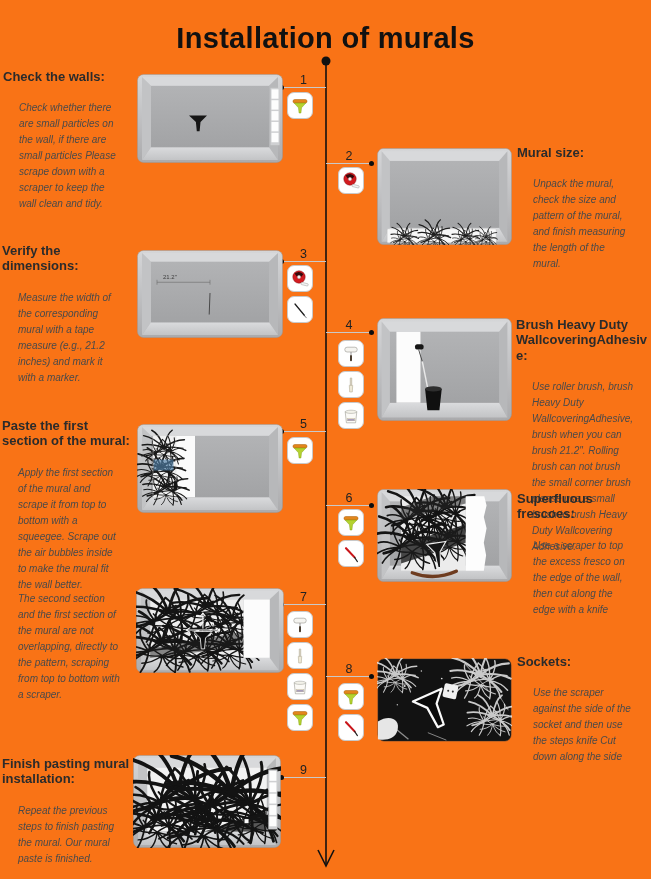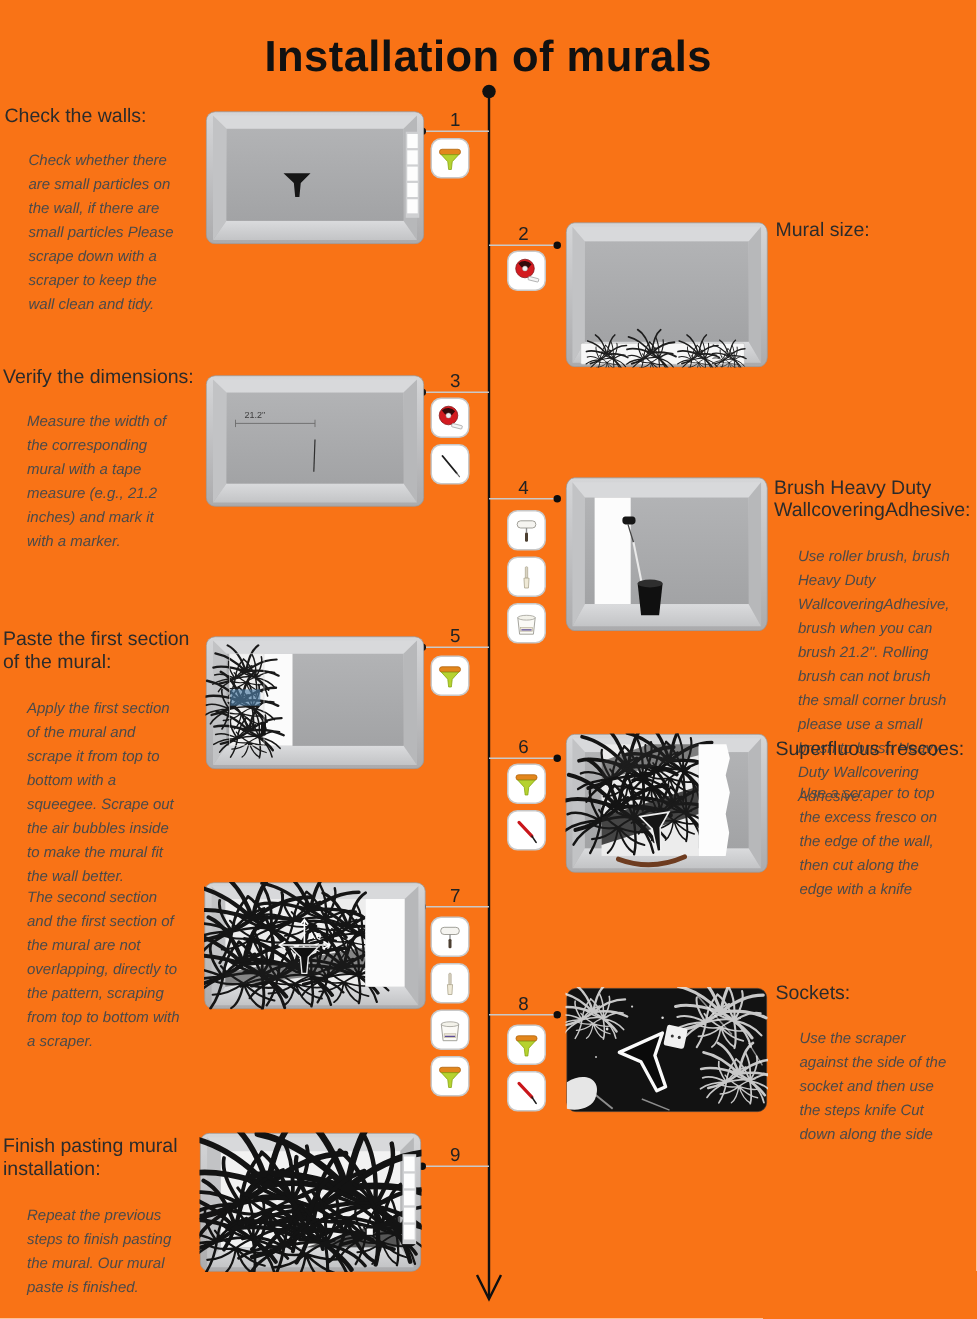--- a/index.html
+++ b/index.html
@@ -4,21 +4,21 @@
 <style>
   html,body{margin:0;padding:0;background:#ffffff;}
   #canvas{position:relative;width:651px;height:879px;background:#f97316;overflow:hidden;
           font-family:"Liberation Sans", sans-serif;}
   .title{position:absolute;top:3px;left:0;width:100%;text-align:center;
          font-size:29px;font-weight:bold;color:#111;letter-spacing:.3px;}
   .subtitle{position:absolute;top:39px;left:0;width:100%;text-align:center;
             font-size:11.5px;color:#2f2f2f;}
   .timeline{position:absolute;left:0;top:0;pointer-events:none;}
   .tb{position:absolute;}
-  .tb h3{margin:0 0 3px;font-size:13px;font-weight:400;color:#2b2b2b;line-height:1.18;overflow-wrap:anywhere;}
+  .tb h3{margin:0 0 3px;font-size:13px;font-weight:700;color:#2b2b2b;line-height:1.18;overflow-wrap:anywhere;}
   .tb p{margin:16px;font-size:10px;color:#4a4a4a;line-height:1.6;font-style:italic;}
   .mk{position:absolute;width:45px;height:16px;}
   .mk.right{width:46px;}
   .mk .num{position:absolute;left:50%;transform:translateX(-50%);bottom:2px;
            font-size:12.5px;color:#222;line-height:1;}
   .mk .tick{position:absolute;left:0;right:0;bottom:0;height:1px;background:#c9c9c9;}
   .mk .dot{position:absolute;bottom:-2px;width:5px;height:5px;border-radius:50%;background:#0d0d0d;}
   .mk.left .dot{left:-2px;}
   .mk.right .dot{right:-2px;}
   .ics{position:absolute;display:flex;flex-direction:column;gap:4px;}
@@ -160,20 +160,21 @@
         <g color="#1e1e1e">
           <use href="#palm" transform="translate(30,82) scale(0.55)"></use>
           <use href="#palm" transform="translate(62,81) scale(0.65)"></use>
           <use href="#palm" transform="translate(96,82) scale(0.55)"></use>
           <use href="#palm" transform="translate(118,83) scale(0.45)"></use>
         </g>
       </g>
     </svg>
     <div class="tb" style="left:517px;top:145px;width:132px">
       <h3>Mural size:</h3>
+      <p>Unpack the mural, check the size and pattern of the mural, and finish measuring the length of the mural.</p>
     </div>
   </section>
 
   <section class="step">
     <div class="tb" style="left:2px;top:243px;width:133px">
       <h3>Verify the dimensions:</h3>
       <p>Measure the width of the corresponding mural with a tape measure (e.g., 21.2 inches) and mark it with a marker.</p>
     </div>
     <div class="mk left" style="left:281px;top:246px">
       <span class="num">3</span>

